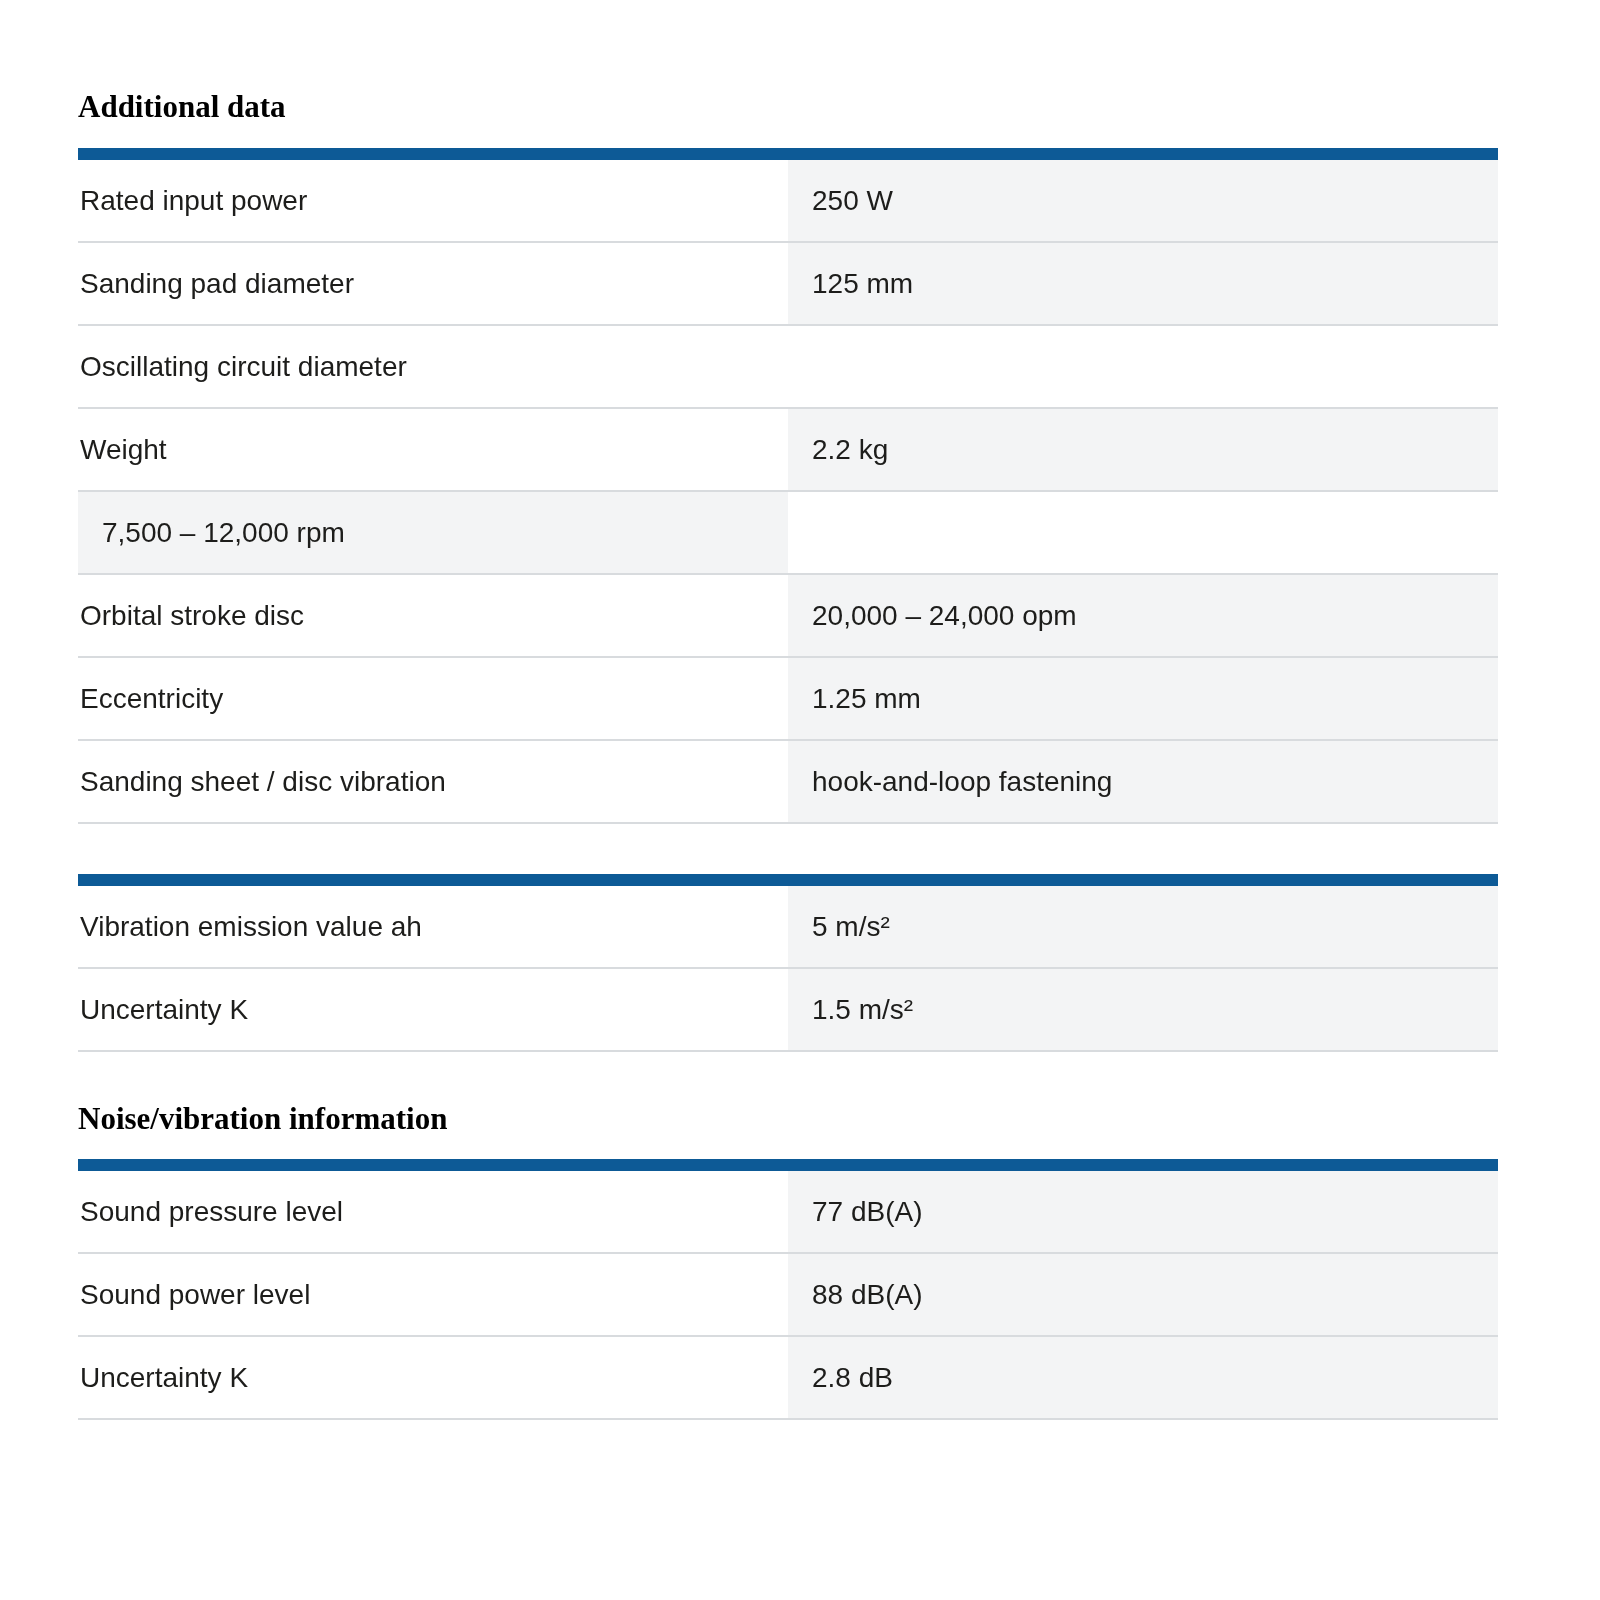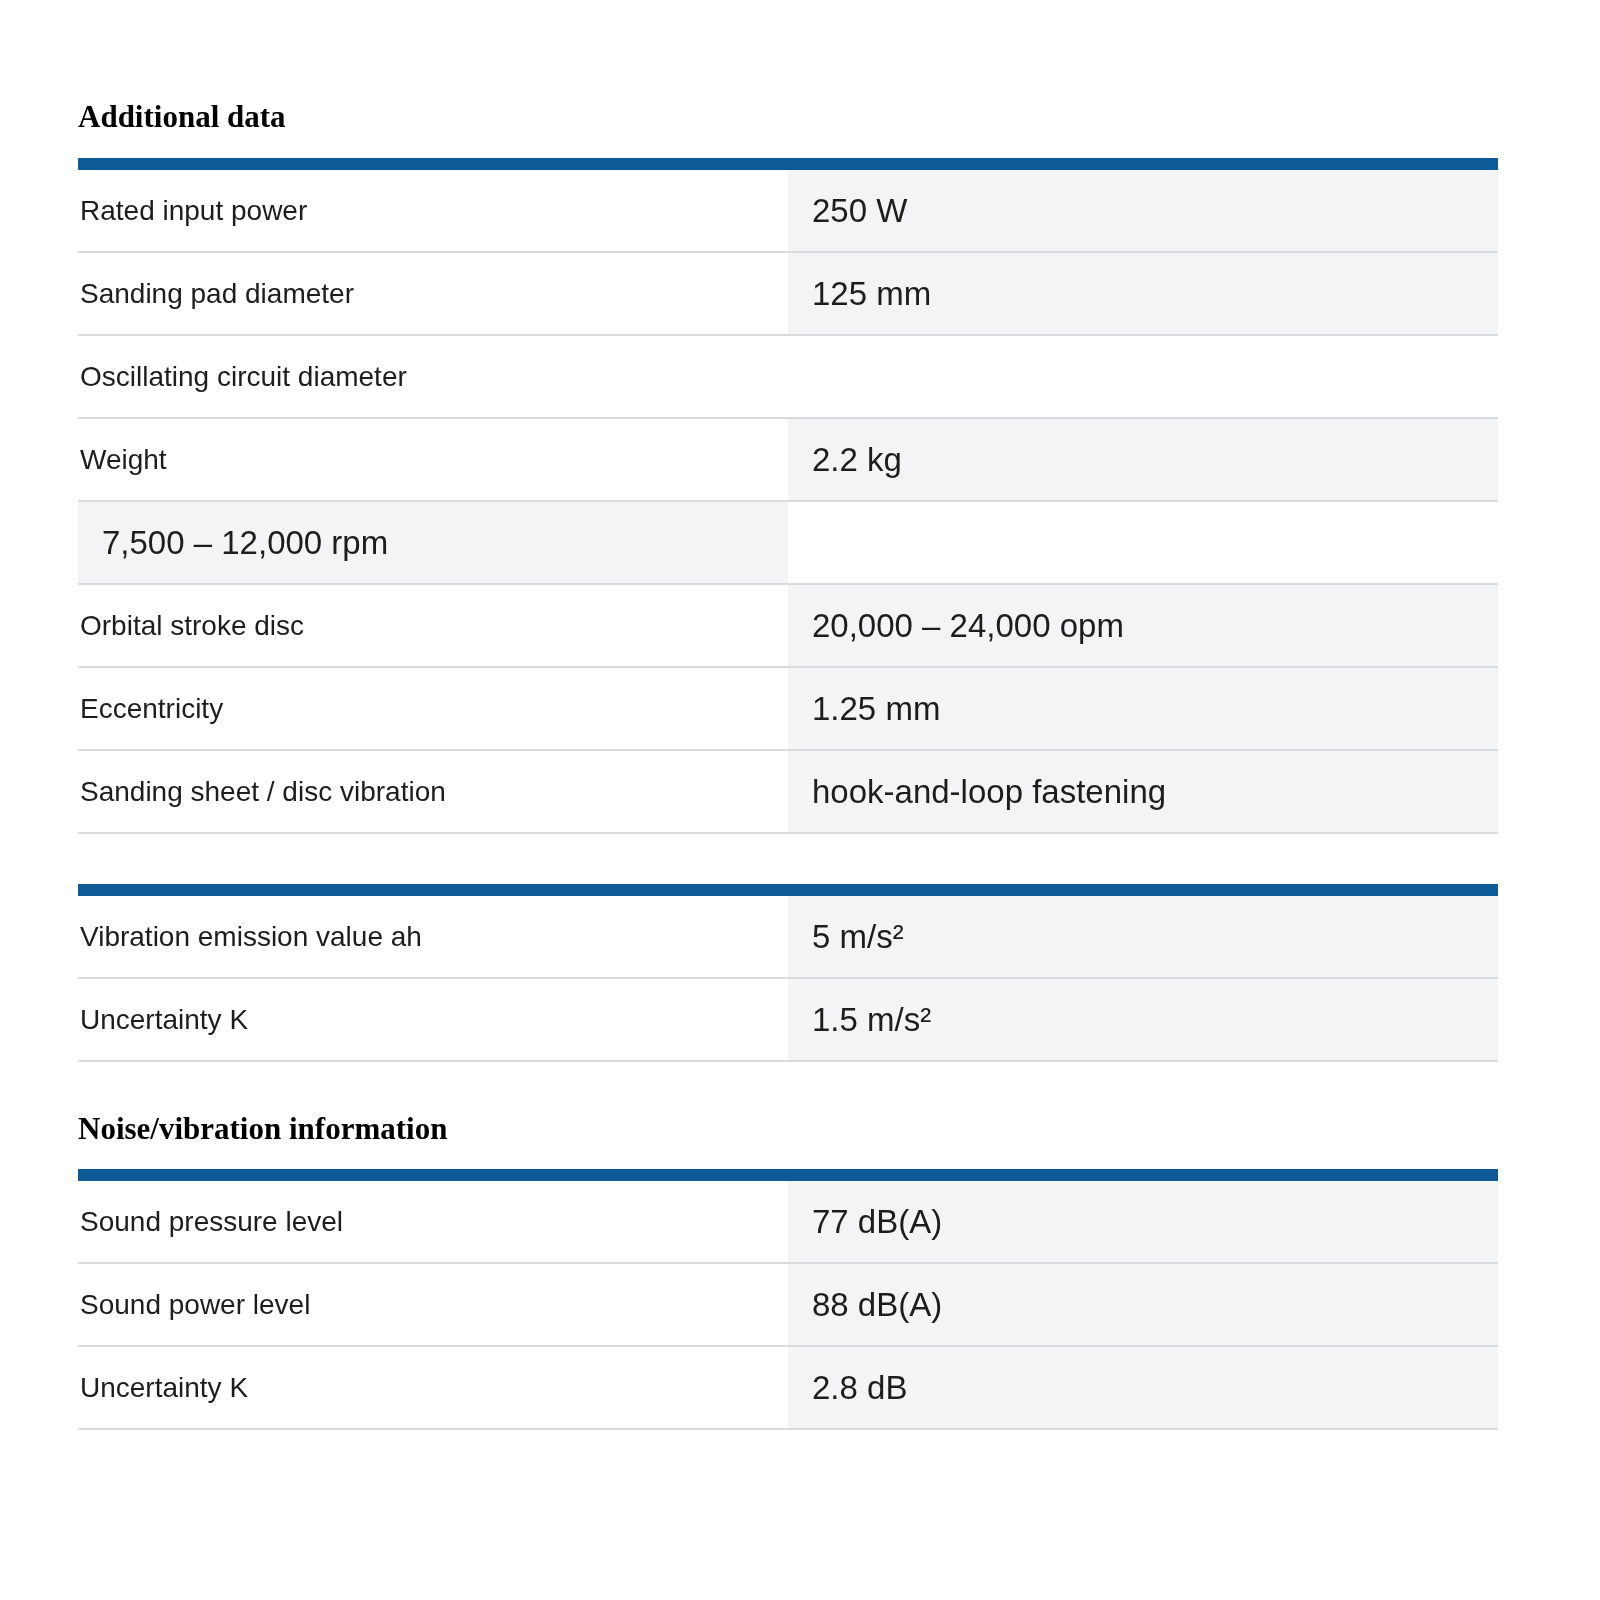--- a/index.html
+++ b/index.html
@@ -17,21 +17,20 @@
   }
   body {
     width: 1600px;
     height: 1600px;
     font-family: "Liberation Sans", sans-serif;
     color: var(--text);
     overflow: hidden;
   }
   .page {
     padding: 90px 102px 0 78px;
-    margin-top: 10px;
   }
   .spec-section + .spec-section {
     margin-top: 50px;
   }
   .section-heading {
     font-family: "Liberation Serif", serif;
     font-weight: bold;
     font-size: 31px;
     line-height: 1.12;
     color: var(--heading);
@@ -59,21 +58,21 @@
     font-size: 28px;
     line-height: 1.25;
   }
   .value-cell {
     width: 50%;
     min-height: 81px;
     display: flex;
     align-items: center;
     padding: 10px 24px 10px 24px;
     background: var(--cellbg);
-    font-size: 33px;
+    font-size: 28px;
     line-height: 1.25;
   }
 </style>
 </head>
 <body>
 
 <div class="page">
   <section class="spec-section">
     <h2 class="section-heading">Additional data</h2>
     <div class="accent-bar"></div>

